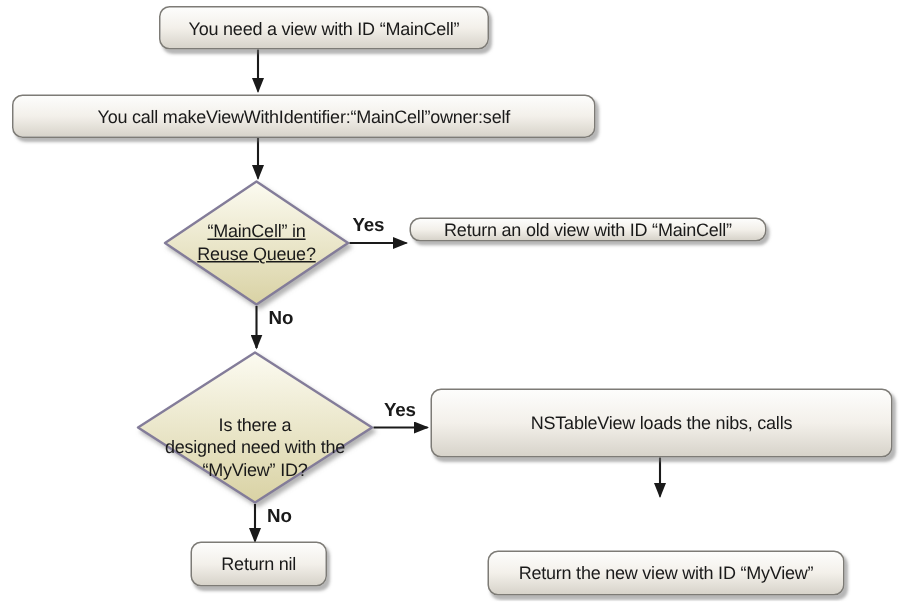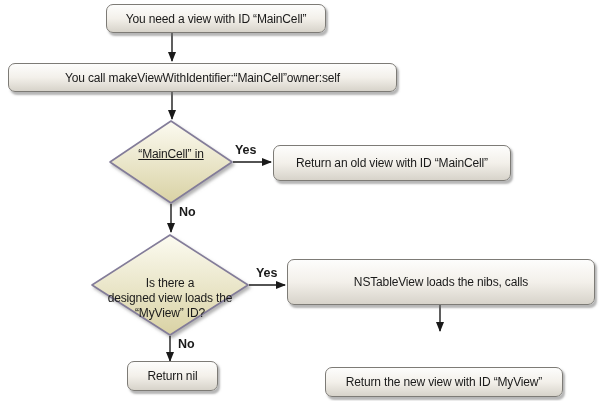--- a/index.html
+++ b/index.html
@@ -92,29 +92,30 @@
   <div class="node" style="left:62px; top:4px; width:220px; height:29px;margin-left:44px;">
     <div class="line">You need a view with ID “MainCell”</div>
   </div>
 
   <div class="node" style="left:8px; top:63px; width:389px; height:29px;">
     <div class="line">You call makeViewWithIdentifier:“MainCell”owner:self</div>
   </div>
 
   <div class="diamond-text" style="left:106px; top:147px; width:130px;text-decoration:underline;">
     <div class="line">“MainCell” in</div>
+    <div class="line">Reuse Queue?</div>
   </div>
 
-  <div class="node" style="left:273px; top:145px; width:238px; height:36px;">
+  <div class="node" style="left:273px; top:145px; width:238px; height:16px;">
     <div class="line">Return an old view with ID “MainCell”</div>
   </div>
 
   <div class="diamond-text" style="left:75px; top:276px; width:190px;">
     <div class="line">Is there a</div>
-    <div class="line">designed view loads the</div>
+    <div class="line">designed need with the</div>
     <div class="line">“MyView” ID?</div>
   </div>
 
   <div class="node" style="left:287px; top:259px; width:308px; height:46px;">
     <div class="line">NSTableView loads the nibs, calls</div>
   </div>
 
   <div class="node" style="left:325px; top:333px; width:238px; height:30px;margin-top:34px;">
     <div class="line">Return the new view with ID “MyView”</div>
   </div>

